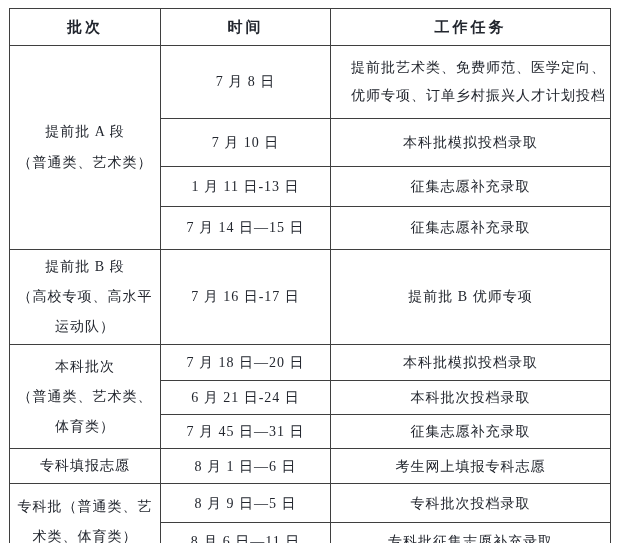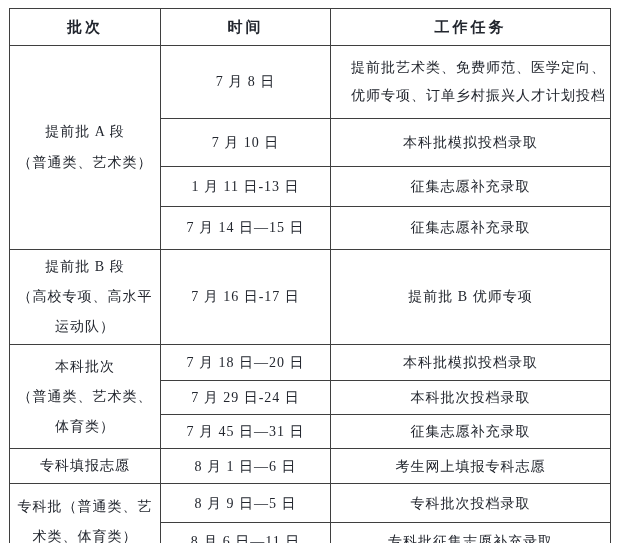--- a/index.html
+++ b/index.html
@@ -93,21 +93,21 @@
       </tr>
 
       <tr style="height:36px">
         <td class="batch" rowspan="3">本科批次
 （普通类、艺术类、
 体育类）</td>
         <td class="time">7 月 18 日—20 日</td>
         <td class="task">本科批模拟投档录取</td>
       </tr>
       <tr style="height:34px">
-        <td class="time">7 月 29 日-24 日</td>
+        <td class="time">6 月 21 日-24 日</td>
         <td class="task">本科批次投档录取</td>
       </tr>
       <tr style="height:34px">
         <td class="time">7 月 45 日—31 日</td>
         <td class="task">征集志愿补充录取</td>
       </tr>
 
       <tr style="height:31px">
         <td class="batch">专科填报志愿</td>
         <td class="time">8 月 1 日—6 日</td>

